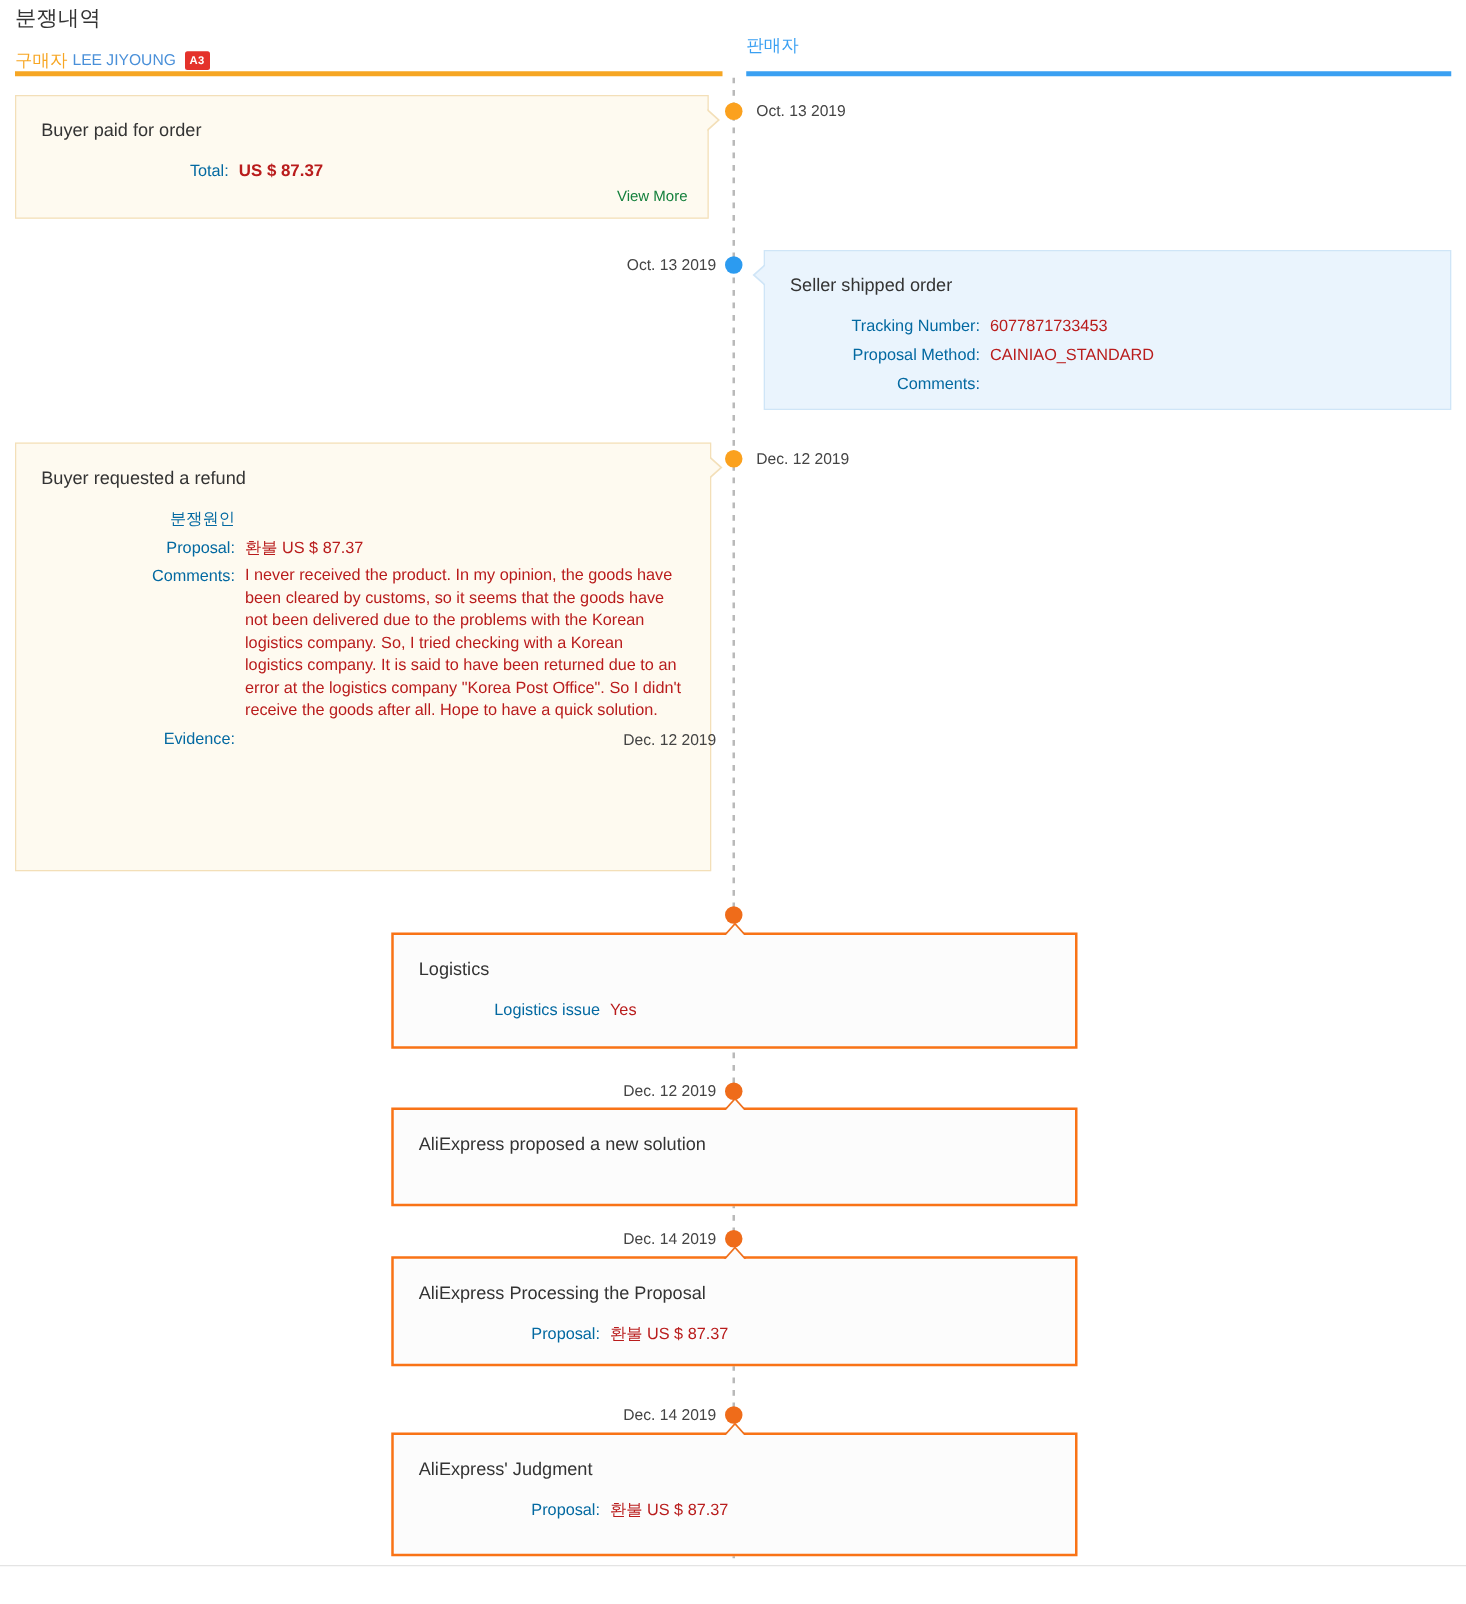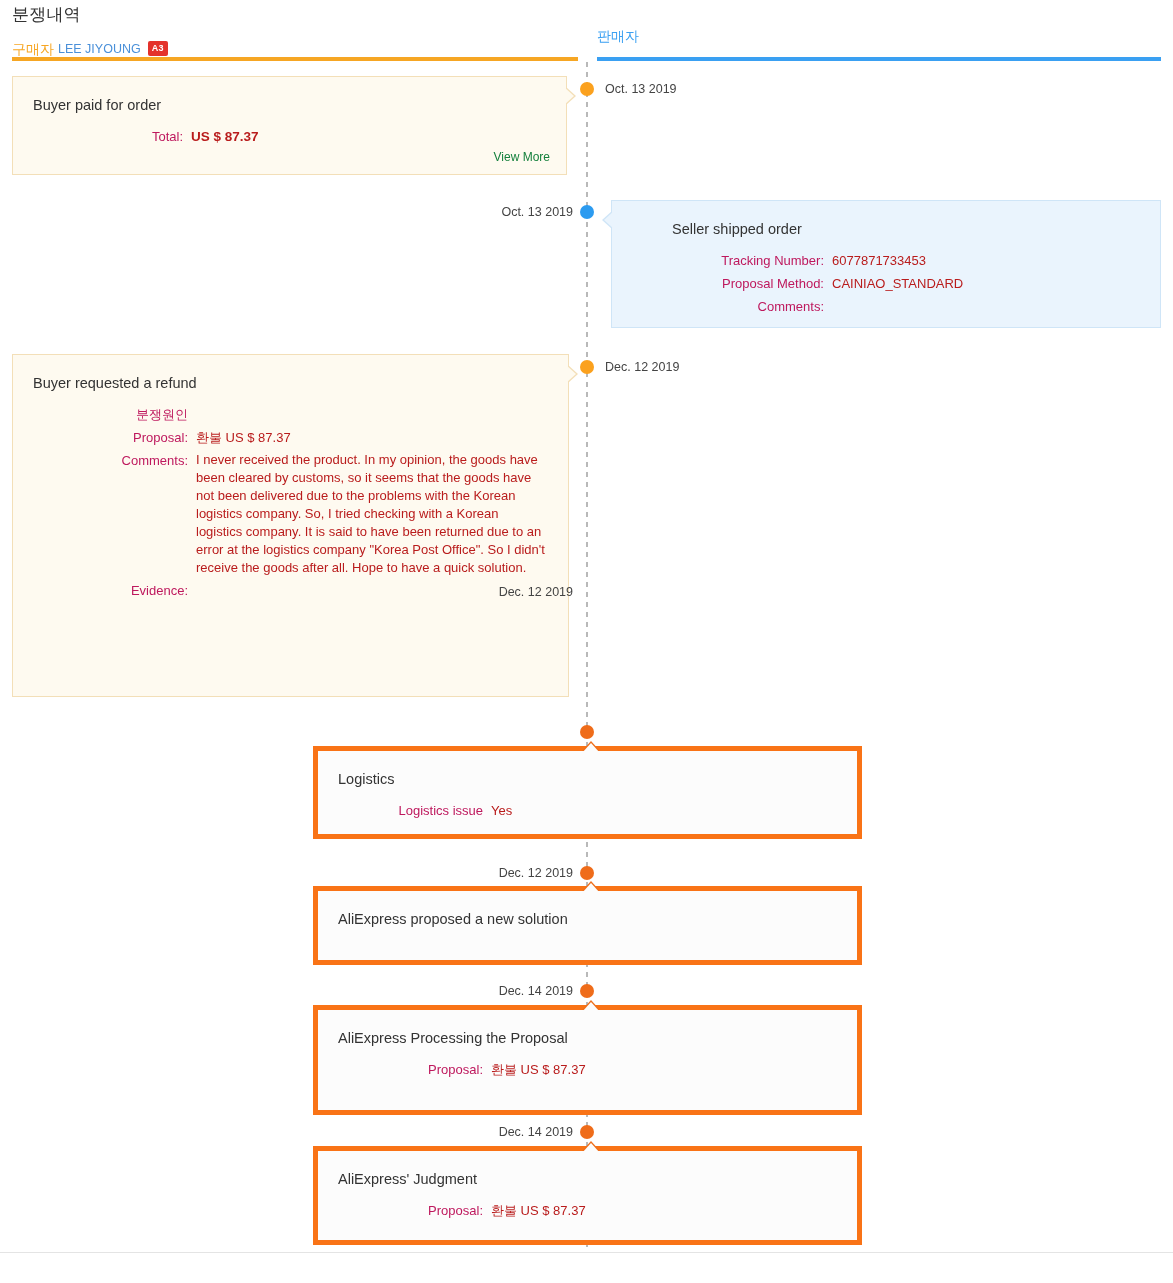--- a/index.html
+++ b/index.html
@@ -135,21 +135,21 @@
     color: #333333;
     line-height: 20px;
   }
   .kv-table { margin-top: 12px; }
   .kv-row {
     display: flex;
     line-height: 19px;
     margin-bottom: 4px;
   }
   .kv-key {
-    color: #be185d;
+    color: #0369a1;
     font-size: 13px;
     text-align: right;
     flex: 0 0 auto;
     padding-right: 8px;
   }
   .kv-val {
     color: #b91c1c;
     font-size: 13px;
     flex: 1 1 auto;
   }
@@ -177,42 +177,41 @@
     right: -8px;
     border-left: 10px solid #fefaf0;
   }
 
   
   .card.seller {
     background: #eaf4fd;
     border: 1px solid #cfe5f7;
     left: 611px;
     width: 550px;
-    padding-left: 40px;
   }
   .card.seller .notch-out,
   .card.seller .notch-in {
     position: absolute;
     width: 0; height: 0;
     border-top: 9px solid transparent;
     border-bottom: 9px solid transparent;
   }
   .card.seller .notch-out {
     left: -10px;
     border-right: 10px solid #cfe5f7;
   }
   .card.seller .notch-in {
     left: -8px;
     border-right: 10px solid #eaf4fd;
   }
 
   
   .card.center {
     background: #fcfcfc;
-    border: 5px solid #f97316;
+    border: 2px solid #f97316;
     left: 313px;
     width: 549px;
   }
   .card.center .notch-out,
   .card.center .notch-in {
     position: absolute;
     width: 0; height: 0;
     border-left: 9px solid transparent;
     border-right: 9px solid transparent;
   }
@@ -365,21 +364,21 @@
   <div class="notch-out"></div>
   <div class="notch-in"></div>
   <div class="card-pad">
     <div class="card-title">AliExpress proposed a new solution</div>
   </div>
 </div>
 
 <div class="dot orange-deep" style="top:984px"></div>
 <div class="tl-date left" style="top:983px;right:600px">Dec. 14 2019</div>
 
-<div class="card center" style="top:1005px;height:110px">
+<div class="card center" style="top:1005px;height:88px">
   <div class="notch-out"></div>
   <div class="notch-in"></div>
   <div class="card-pad">
     <div class="card-title">AliExpress Processing the Proposal</div>
     <div class="kv-table">
       <div class="kv-row">
         <div class="kv-key" style="width:145px">Proposal:</div>
         <div class="kv-val">환불 US $ 87.37</div>
       </div>
     </div>

